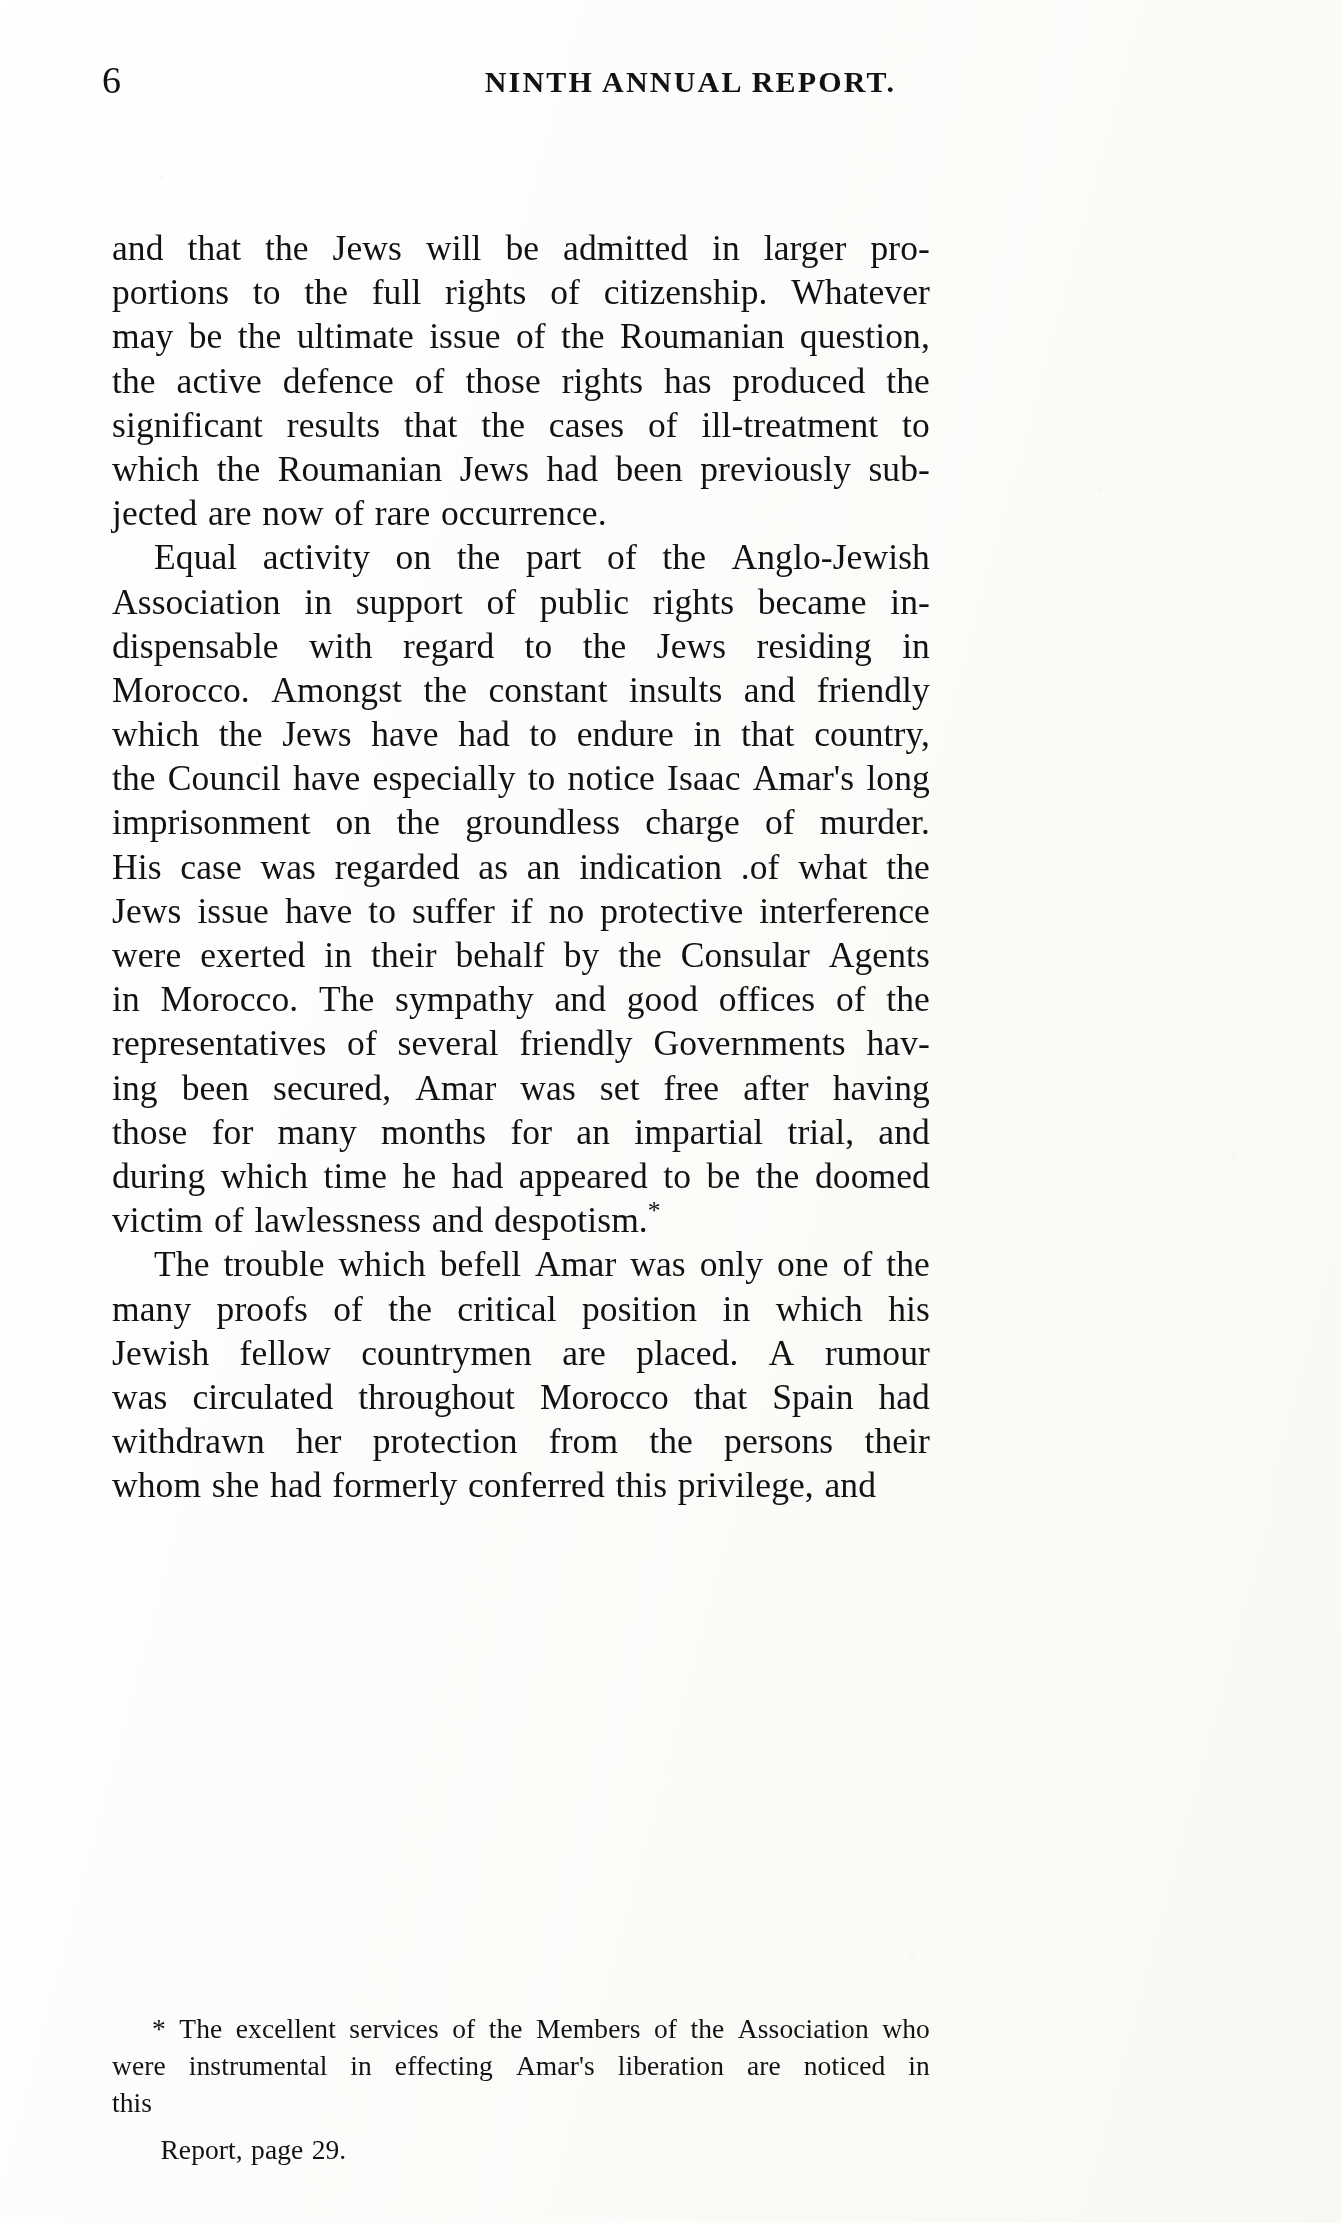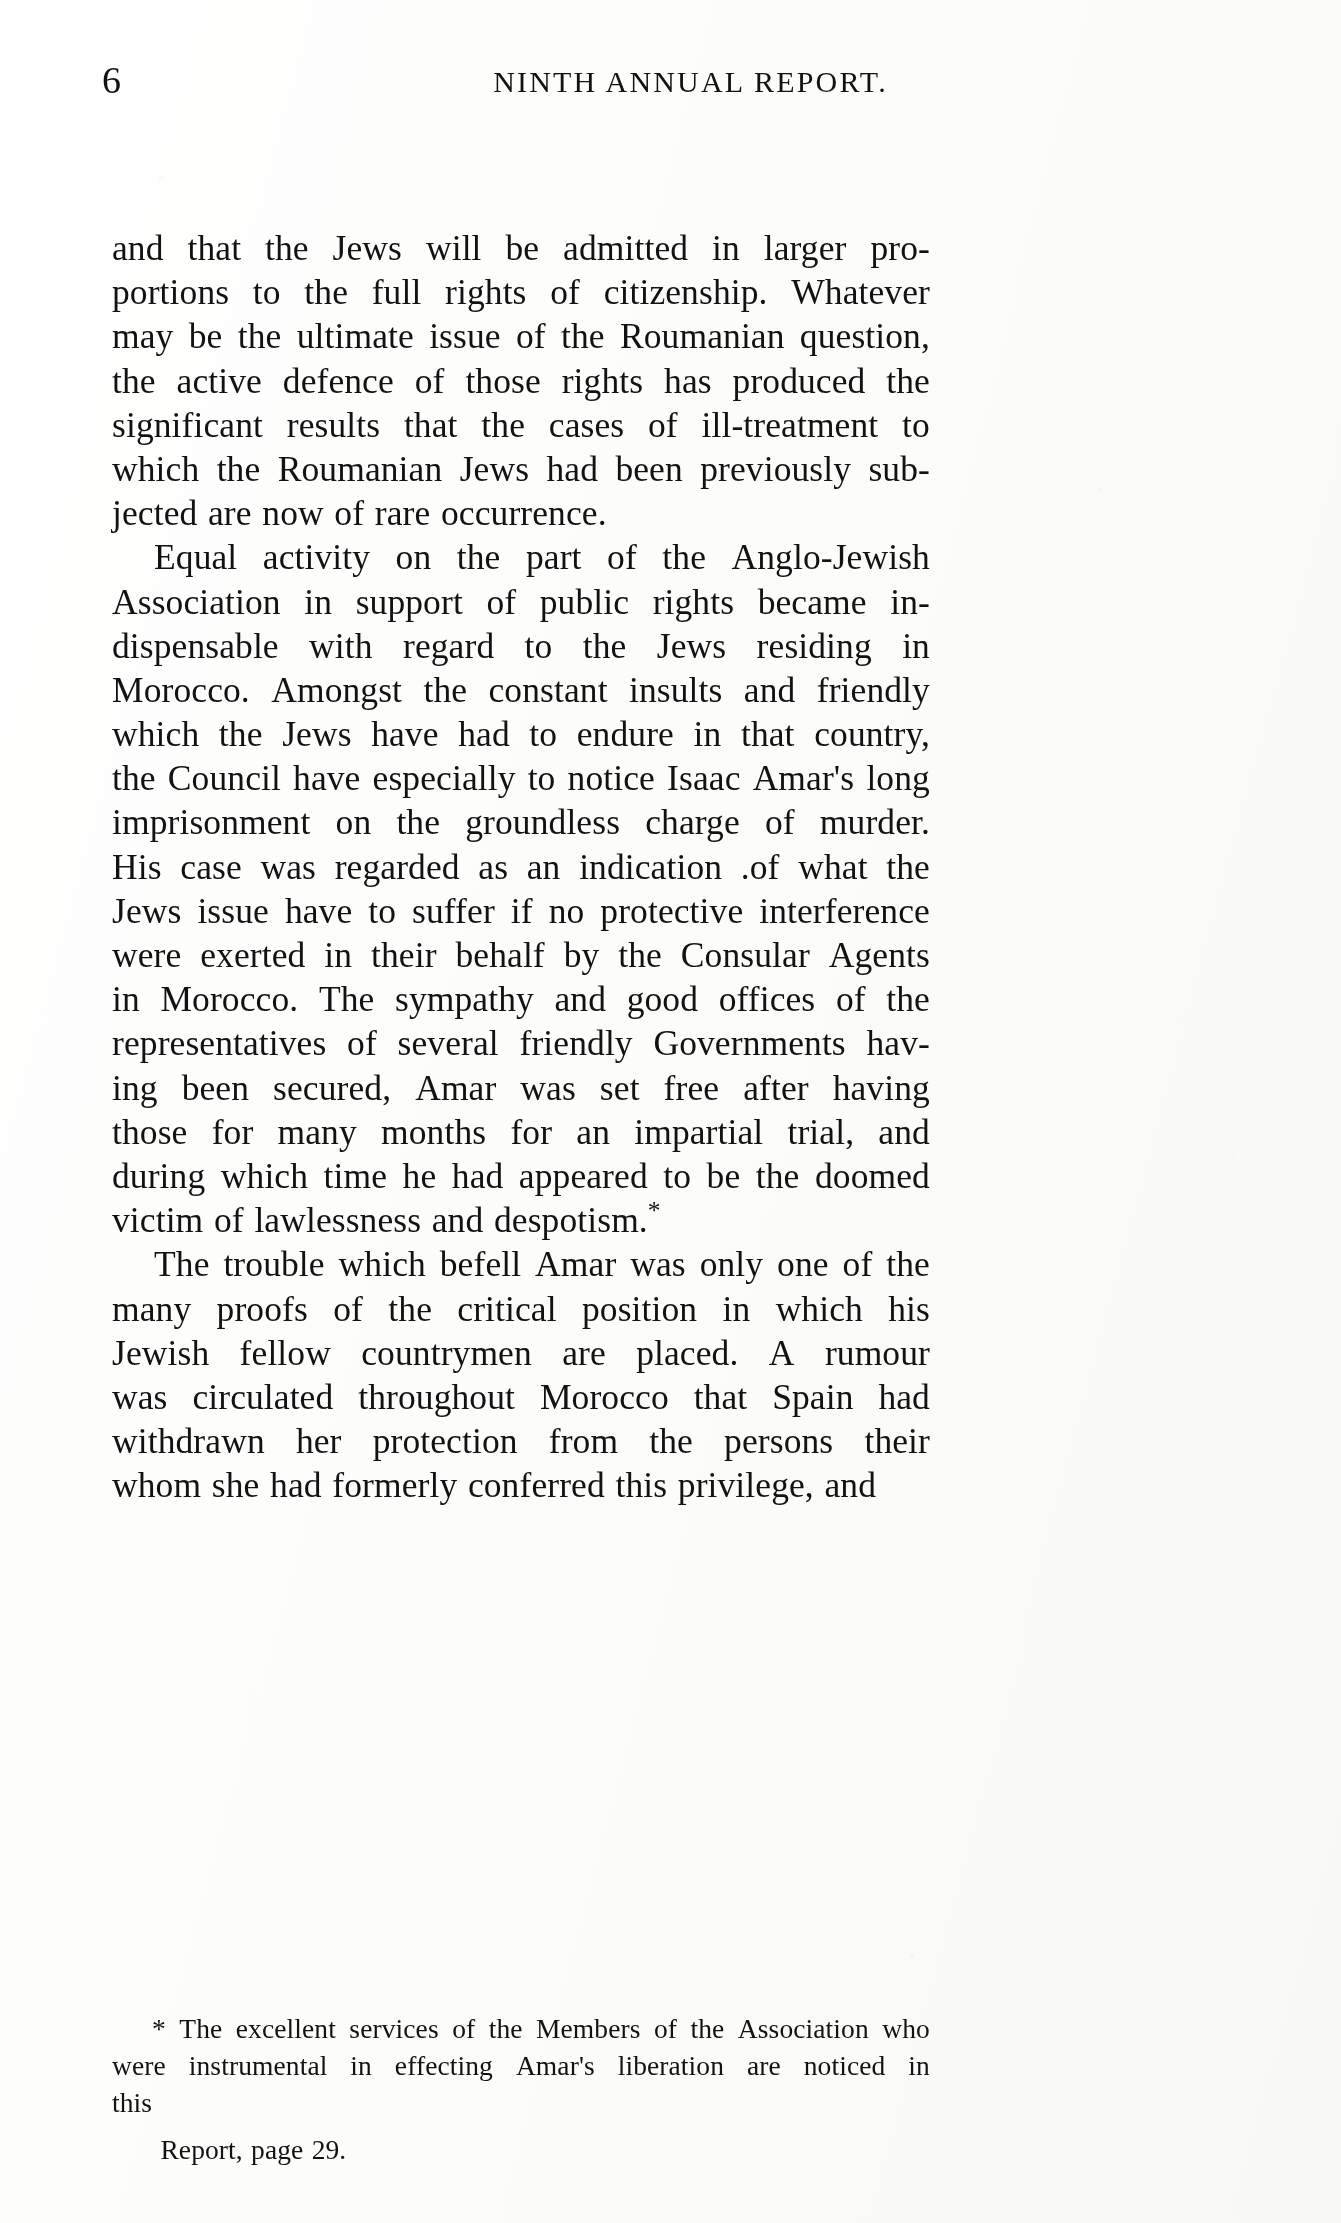--- a/index.html
+++ b/index.html
@@ -48,21 +48,21 @@
   }
   .head-title {
     position: absolute;
     left: 0;
     right: 0;
     top: 4px;
     text-align: center;
     font-size: 30px;
     line-height: 44px;
     letter-spacing: 2.2px;
-    font-weight: 400;
+    font-weight: 700;
     padding-left: 40px;
   }
 
   
   .textblock {
     position: absolute;
     left: 112px;
     top: 178px;
     width: 818px;
     margin-top: 48px;

